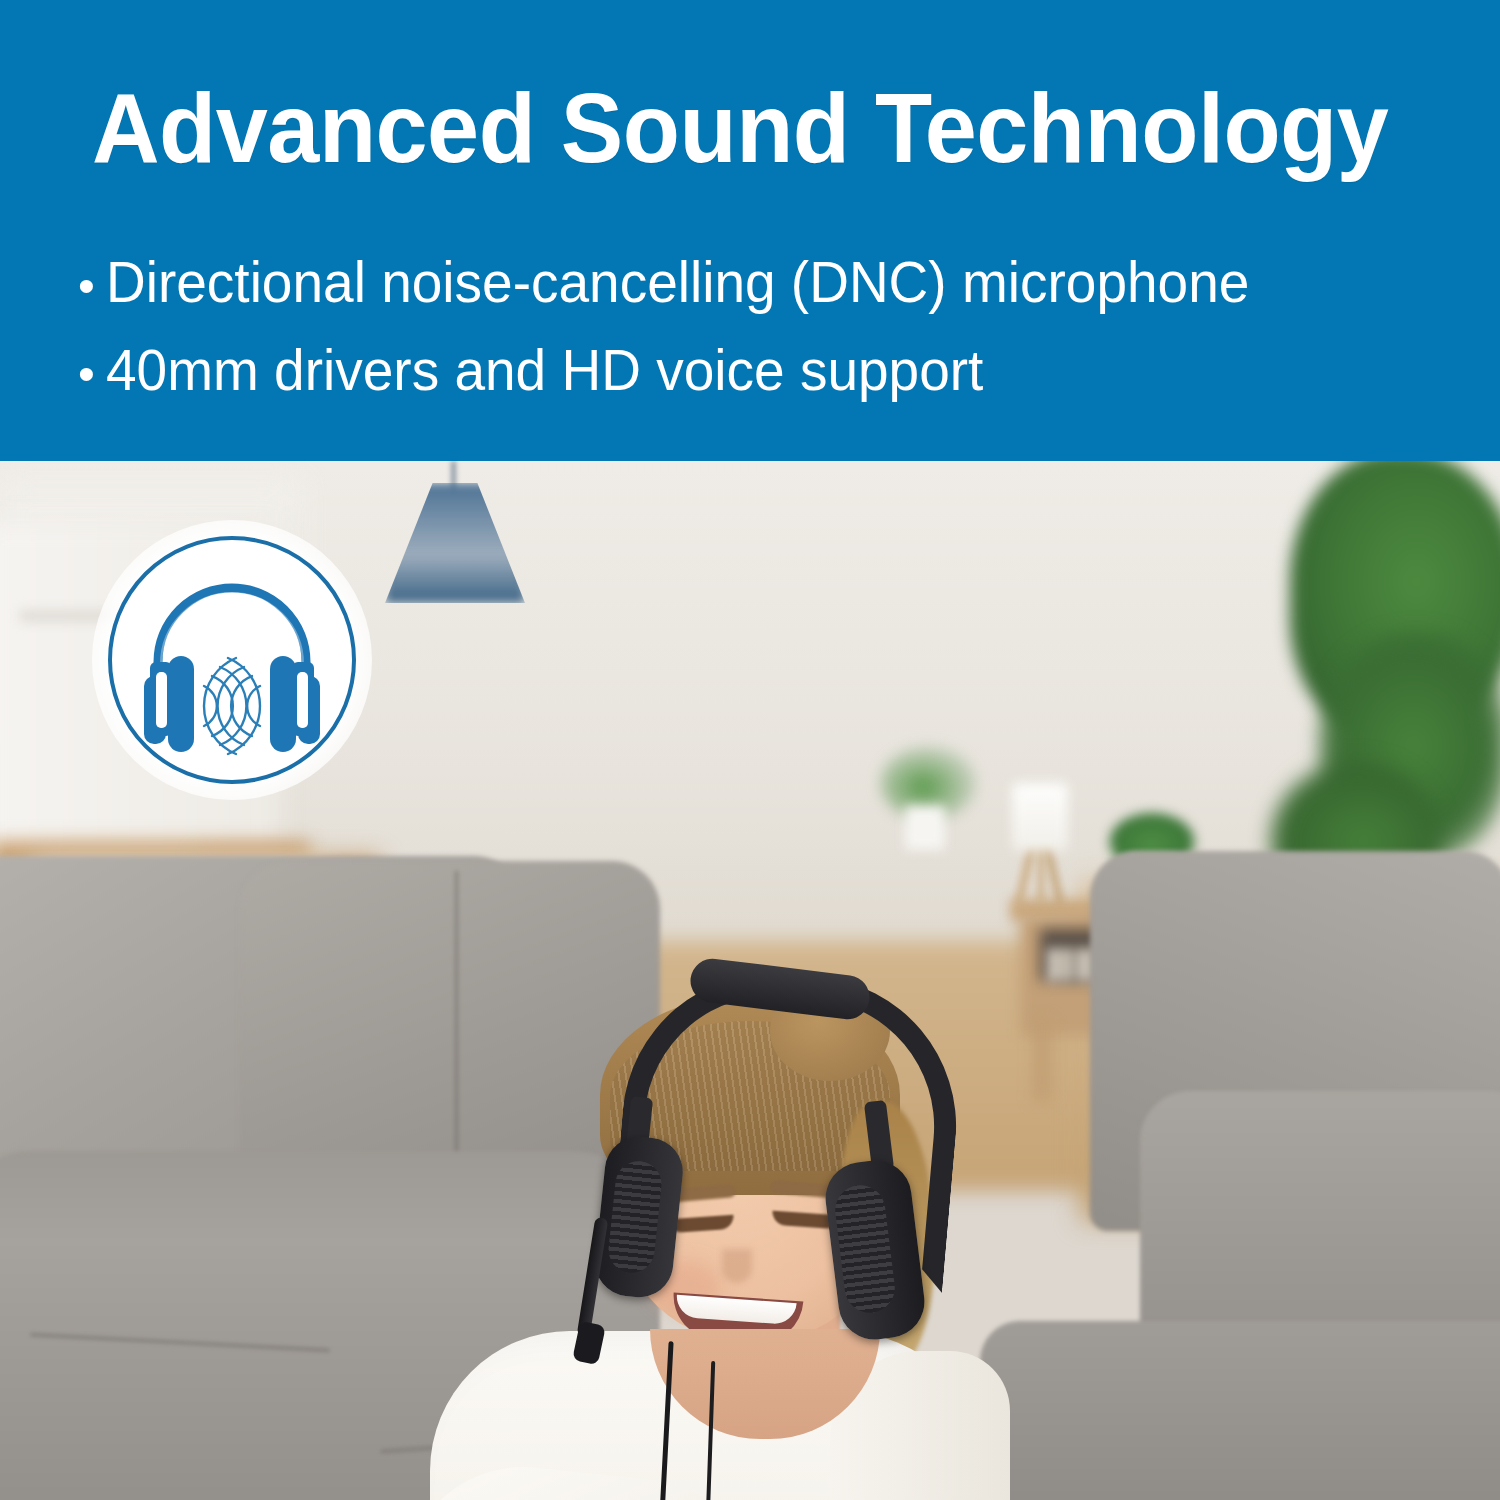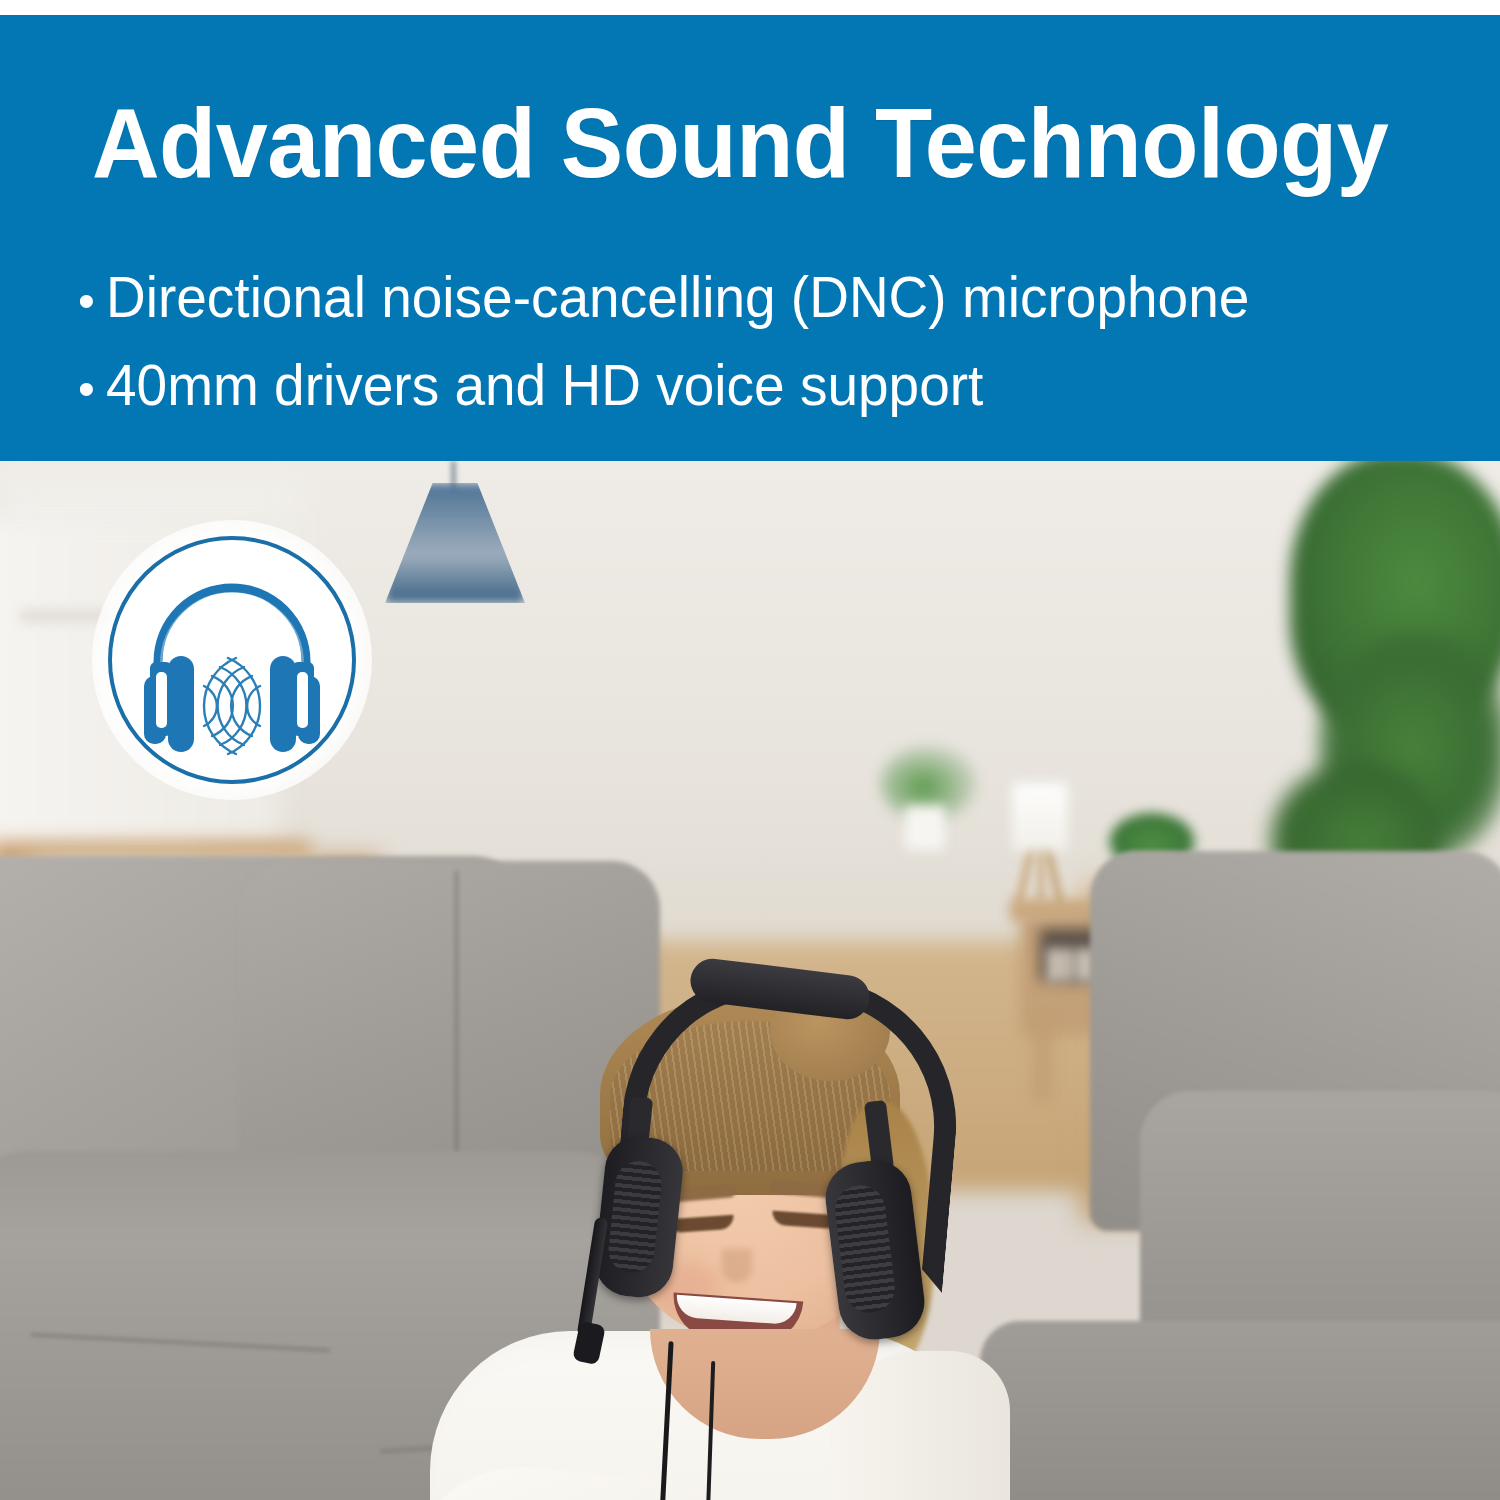--- a/index.html
+++ b/index.html
@@ -17,21 +17,21 @@
     width: 1500px;
     height: 1500px;
     overflow: hidden;
     background: #ffffff;
   }
 
   
   .banner {
     position: absolute;
     left: 0;
-    top: 15px;
+    top: 0;
     width: 1500px;
     height: 461px;
     background: #0377b4;
     overflow: hidden;
   }
   .banner-edge {
     position: absolute;
     left: 0;
     top: 461px;
     width: 1500px;

